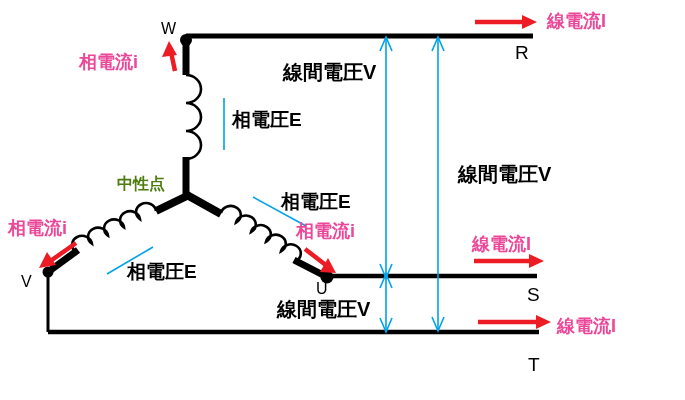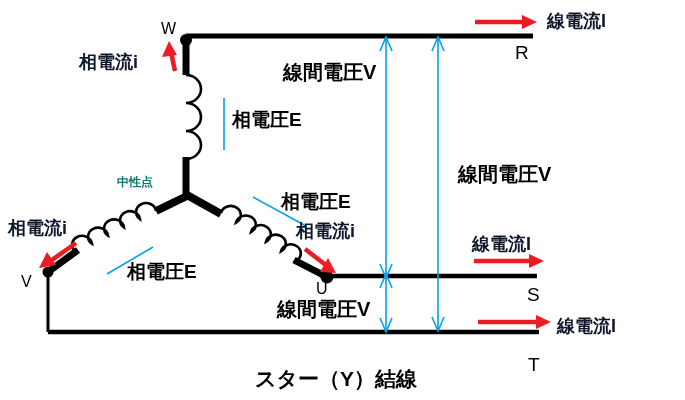--- a/index.html
+++ b/index.html
@@ -4,24 +4,24 @@
 <style>
   html,body{margin:0;padding:0;}
   body{
     width:685px;height:400px;position:relative;background:#ffffff;
     font-family:"Liberation Sans","DejaVu Sans",sans-serif;
     overflow:hidden;
   }
   .stage{position:absolute;inset:0;width:685px;height:400px;}
   svg.wires{position:absolute;left:0;top:0;}
   .lbl{position:absolute;white-space:nowrap;line-height:1;}
-  .red{color:#0f172a;font-weight:bold;font-size:18px;}
+  .red{color:#ec4899;font-weight:bold;font-size:18px;}
   .blue{color:#000000;font-weight:bold;font-size:19px;}
   .blue.big{font-size:20px;}
-  .green{color:#0f766e;font-weight:bold;font-size:12px;font-family:Liberation Serif, serif;}
+  .green{color:#4d7c0f;font-weight:bold;font-size:16px;font-family:Liberation Serif, serif;}
   .term{color:#000000;font-size:16px;font-weight:normal;}
   .phaseline{color:#000000;font-size:19px;font-weight:normal;}
   .caption{color:#000000;font-size:21px;font-weight:bold;}
 </style>
 </head>
 <body>
 
 <div class="stage">
 
   <svg class="wires" width="685" height="400" viewBox="0 0 685 400">
@@ -133,15 +133,14 @@
   <div class="lbl green" style="left:117px;top:176px;">中性点</div>
 
   <div class="lbl term" style="left:161px;top:21px;">W</div>
   <div class="lbl term" style="left:21px;top:274px;">V</div>
   <div class="lbl term" style="left:316px;top:281px;">U</div>
 
   <div class="lbl phaseline" style="left:515px;top:43px;">R</div>
   <div class="lbl phaseline" style="left:527px;top:285px;">S</div>
   <div class="lbl phaseline" style="left:528px;top:355px;">T</div>
 
-  <div class="lbl caption" style="left:255px;top:368px;">スター（Y）結線</div>
 
 </div>
 
 </body></html>

